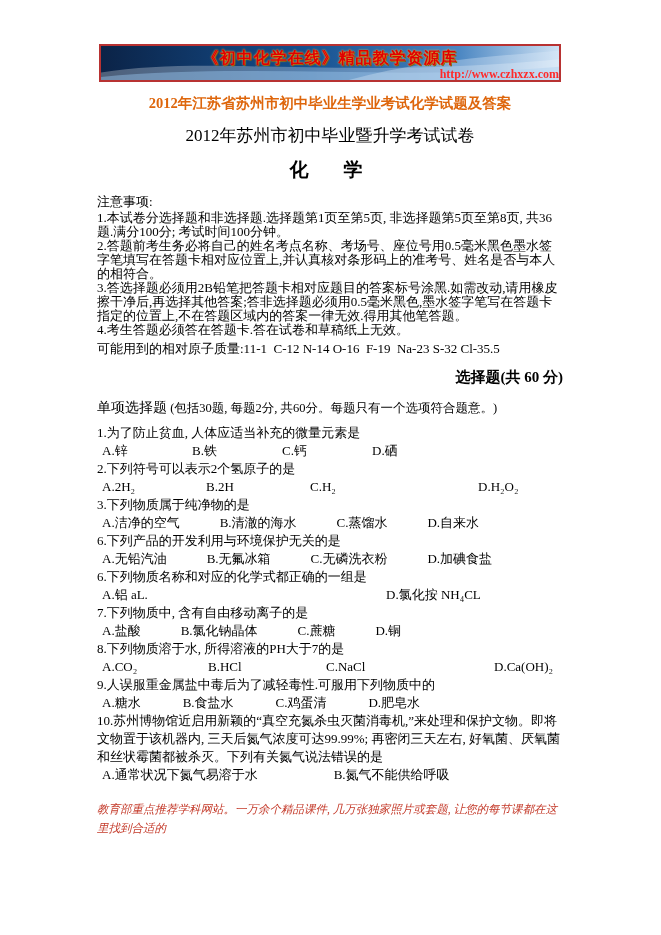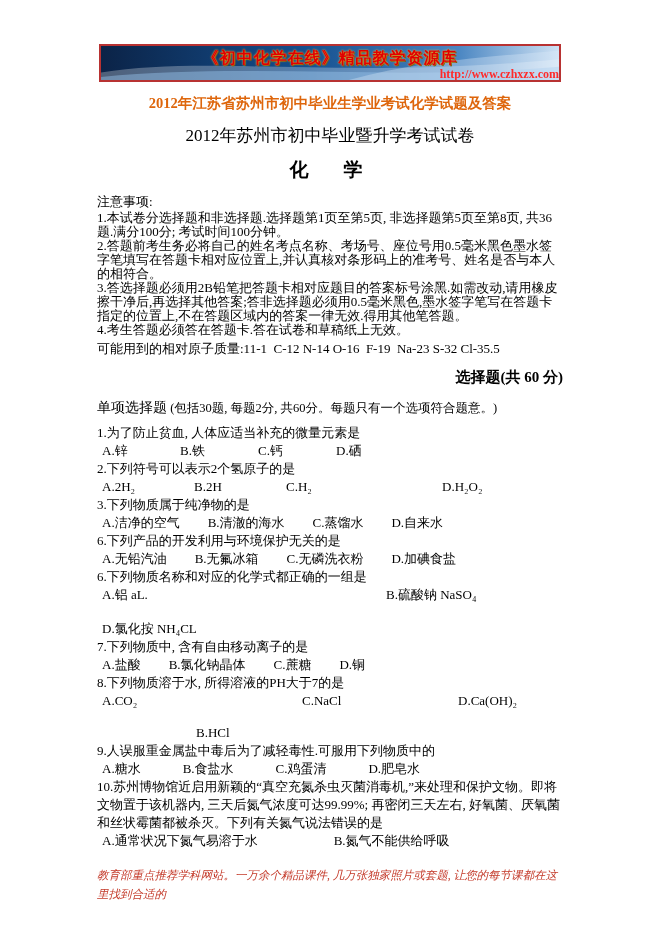--- a/index.html
+++ b/index.html
@@ -36,27 +36,27 @@
   .notice p { line-height:14px; white-space:pre-wrap;font-family:Liberation Serif, serif; }
   .atomic-mass { margin-top:2px; line-height:19px; white-space:pre-wrap;font-family:Liberation Serif, serif; }
   
   .section-title { margin-top:8px; text-align:right; font-size:15px; font-weight:bold; line-height:22px; }
   .subsection { margin-top:10px; line-height:20px; }
   .subsection-title { font-size:14px; }
   .subsection-note { font-size:12.5px; }
   
   .questions { margin-top:6px; }
   .question .stem { line-height:18px; white-space:pre-wrap; }
-  .opts { display:flex; padding-left:5px; gap:28px; line-height:18px; }
+  .opts { display:flex; padding-left:5px; gap:40px; line-height:18px; }
   .opts span { white-space:pre; }
   .q1 span { min-width:50px; }
   .q2 span:nth-child(1){ min-width:64px; } .q2 span:nth-child(2){ min-width:64px; } .q2 span:nth-child(3){ min-width:128px; }
   .q5 span:nth-child(1){ min-width:56px; } .q5 span:nth-child(2){ min-width:100px; } .q5 span:nth-child(3){ min-width:128px; }
   .q6 { display:grid; grid-template-columns:268px 1fr; gap:16px; padding-left:5px; }
-  .q8 span:nth-child(1){ min-width:66px; } .q8 span:nth-child(2){ min-width:78px;margin-top:32px; } .q8 span:nth-child(3){ min-width:128px; }
+  .q8 span:nth-child(1){ min-width:66px; } .q8 span:nth-child(2){ min-width:78px; } .q8 span:nth-child(3){ min-width:128px; }
   .q9 { gap:42px; }
   .q10 { gap:76px; }
   
   .footer { margin-top:16px; color:#c43a2a; font-style:italic; font-size:11.5px; line-height:19px; }
 </style>
 </head>
 <body>
 
 <div class="page">
 
@@ -139,21 +139,20 @@
         <span>C.无磷洗衣粉</span>
         <span>D.加碘食盐</span>
       </div>
     </div>
 
 
     <div class="question">
       <p class="stem">6.下列物质名称和对应的化学式都正确的一组是</p>
       <div class="opts q6">
         <span>A.铝 aL.</span>
-        <span>B.硫酸钠 NaSO₄</span>
         <span>D.氯化按 NH₄CL</span>
       </div>
     </div>
 
     <div class="question">
       <p class="stem">7.下列物质中, 含有自由移动离子的是</p>
       <div class="opts">
         <span>A.盐酸</span>
         <span>B.氯化钠晶体</span>
         <span>C.蔗糖</span>

